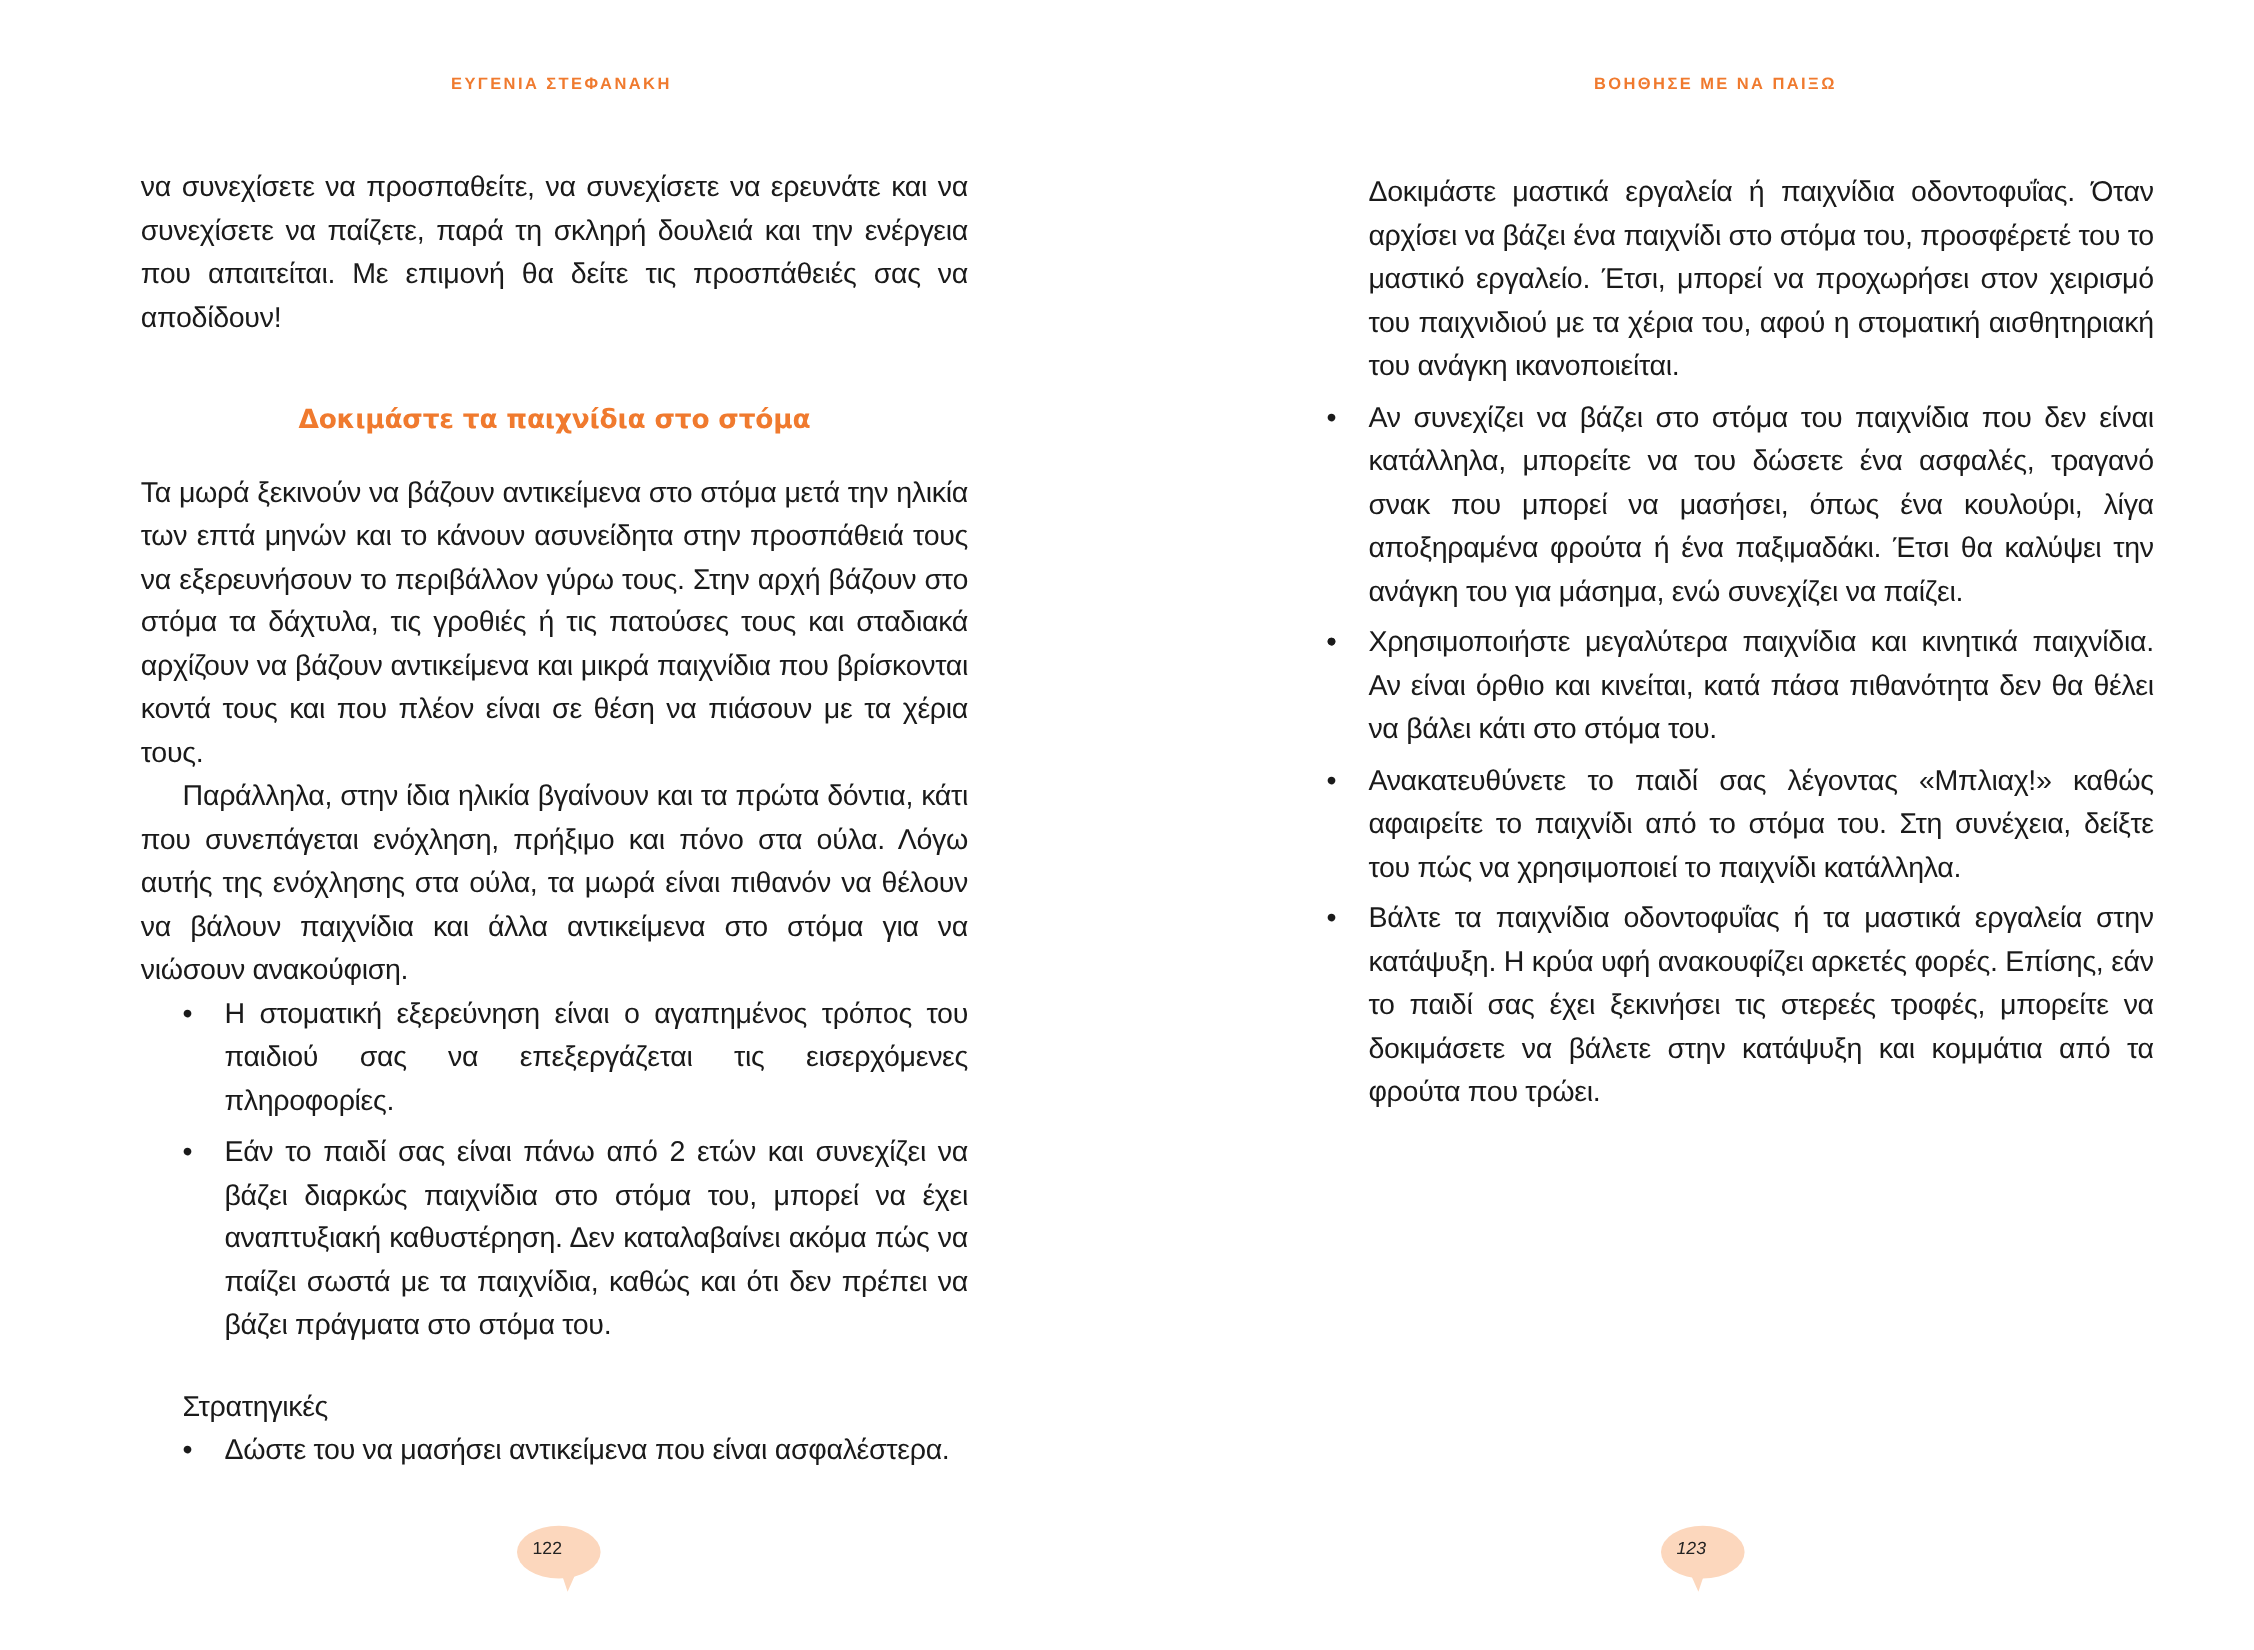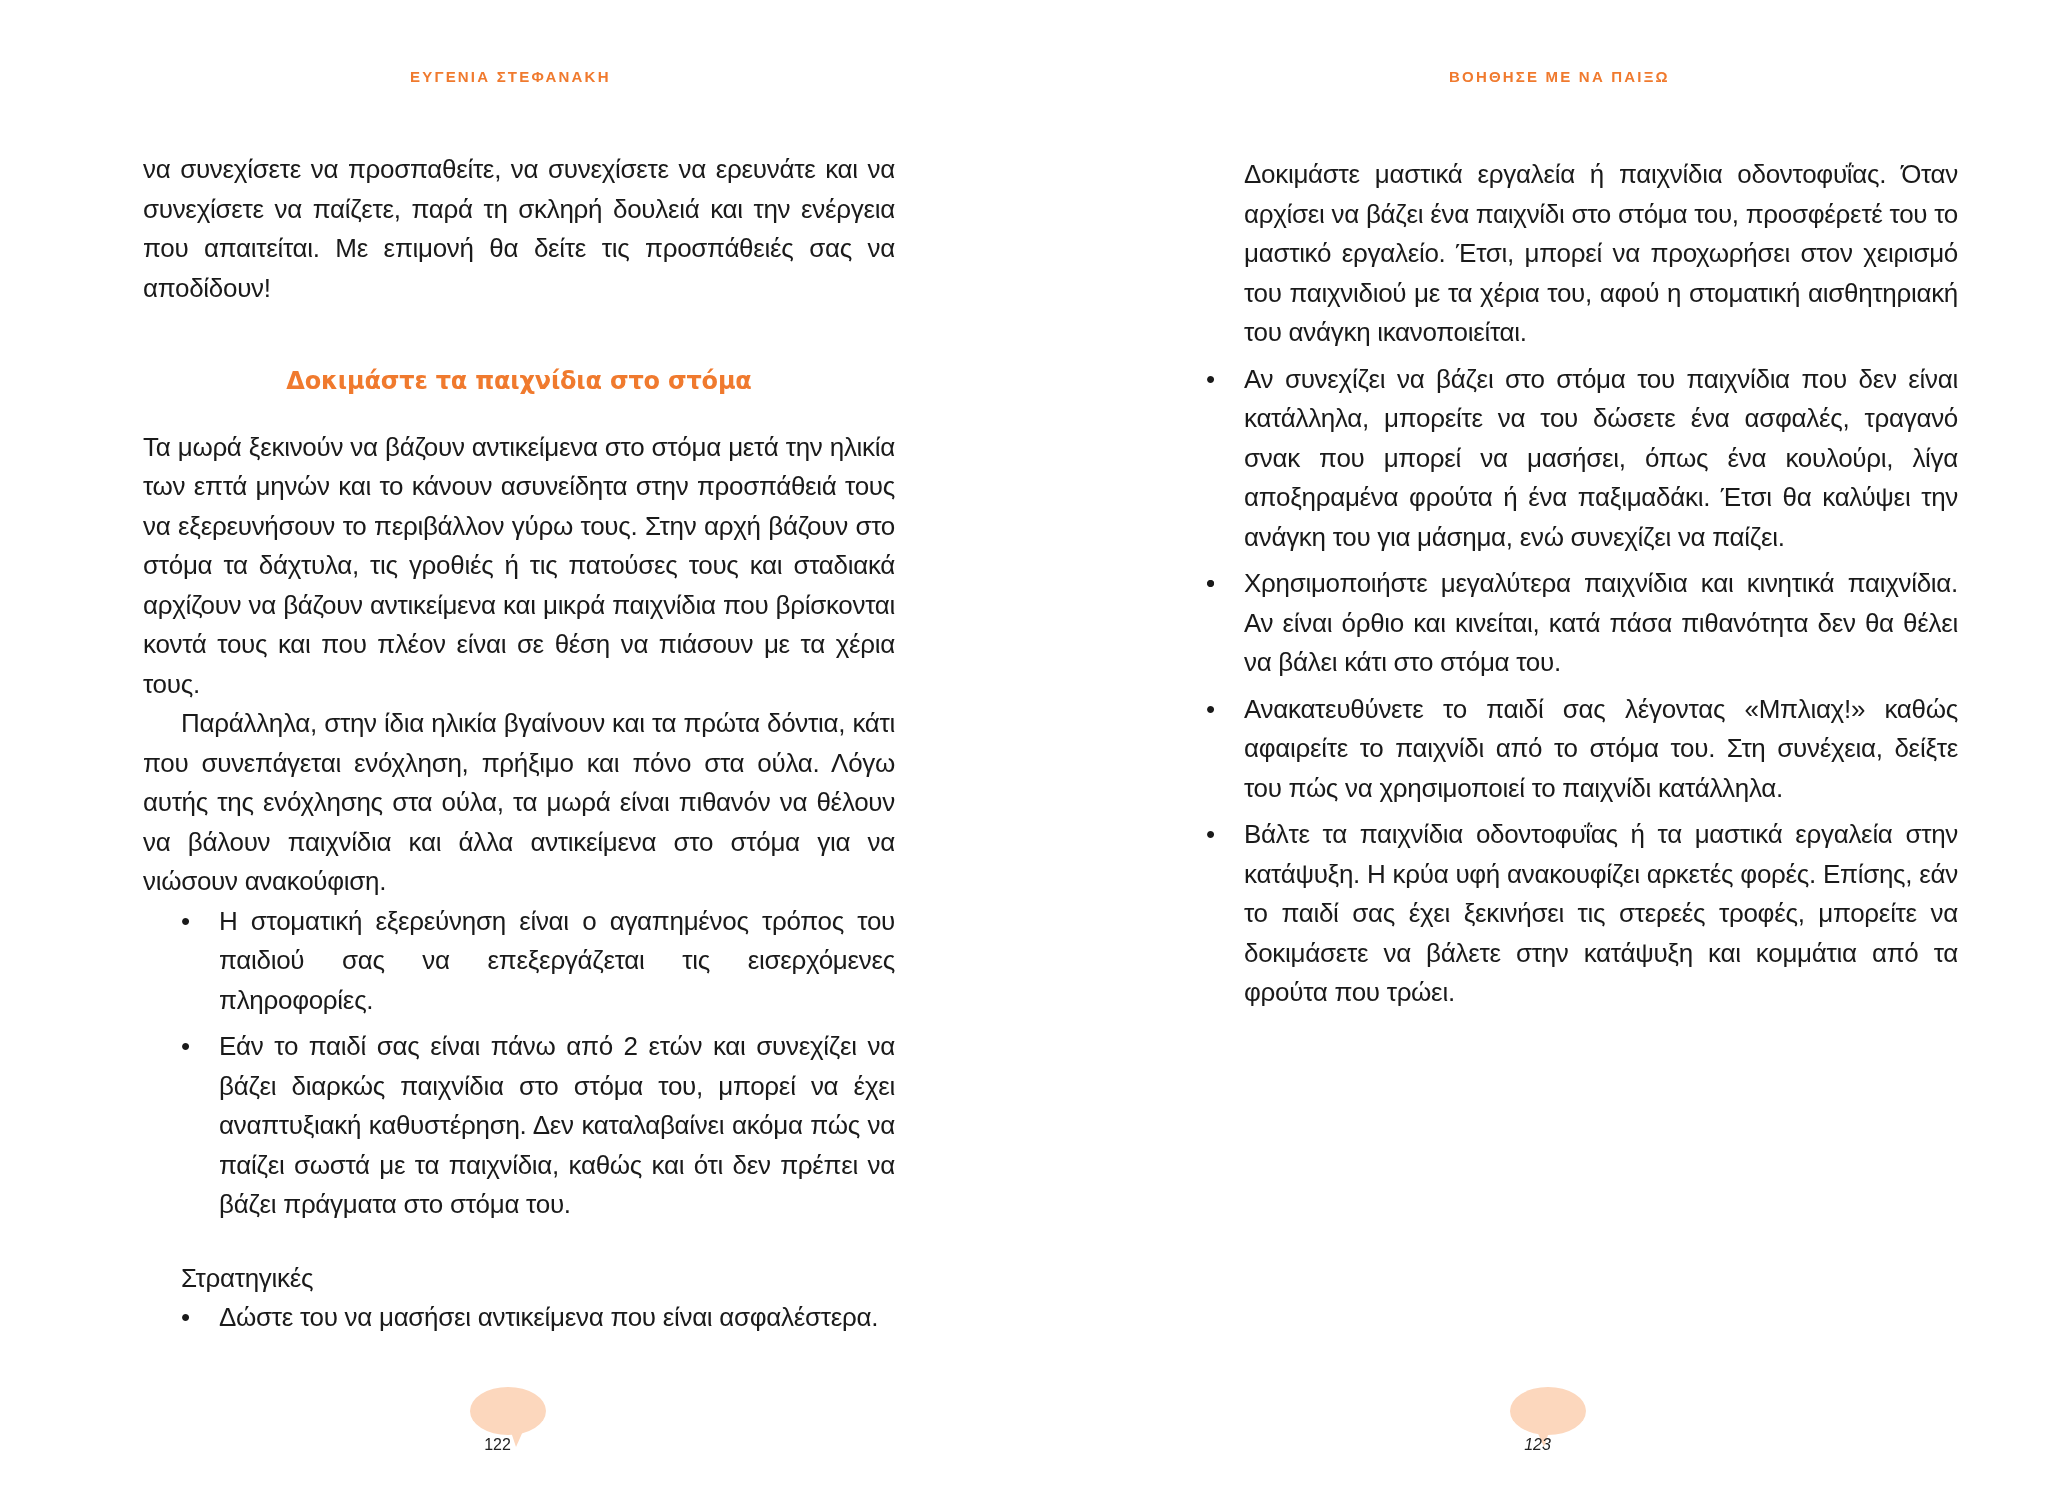--- a/index.html
+++ b/index.html
@@ -7,37 +7,37 @@
          font-family:"Liberation Sans", "DejaVu Sans", sans-serif; color:#1a1a1a; }
   .page { position:absolute; top:0; height:1500px; }
   .page.left { left:0; width:1024px; }
   .page.right { left:1024px; width:1025px; }
   .running-head { position:absolute; top:68px; font-size:15px; font-weight:bold;
                   letter-spacing:2.2px; color:#f07a2e; }
   .left .running-head { left:410px; }
   .right .running-head { left:425px; }
   .text { position:absolute; font-size:26px; line-height:39.5px; text-align:justify;
           font-family:"Liberation Sans Narrow","Liberation Sans", sans-serif; letter-spacing:-0.3px; }
-  .left .text { left:143px; width:752px; }
+  .left .text { left:128px; width:752px; }
   .right .text { left:220px; width:714px; }
   p { margin:0; }
   .indent { text-indent:38px; }
   .section-title { text-align:center; color:#f07a2e; font-weight:bold; font-size:24px;
                    font-family:"DejaVu Sans", sans-serif; margin:54px 0 26px 0; letter-spacing:-0.2px; }
   .subhead { margin:30px 0 0 38px; }
   ul.bullets { list-style:none; margin:0; padding:0; }
   ul.bullets li { position:relative; padding-left:38px; margin-bottom:7px; }
   .left ul.bullets { margin-left:38px; }
   ul.bullets li .dot { position:absolute; left:0; top:0; }
   .right ul.bullets { margin-left:-38px; }
   .bubble { position:absolute; top:1387px; width:76px; height:48px; }
   .bubble .oval { position:absolute; left:0; top:0; width:76px; height:48px; border-radius:50%; background:#fcd7bd; }
   .bubble .tail { position:absolute; top:42px; width:0; height:0;
                   border-left:6px solid transparent; border-right:8px solid transparent; border-top:18px solid #fcd7bd; }
-  .bubble .num { position:absolute; left:0; top:13px; width:55px; text-align:center; font-size:16px; color:#222;margin-top:36px; }
+  .bubble .num { position:absolute; left:0; top:13px; width:55px; text-align:center; font-size:16px; color:#222; }
   .left .bubble { left:470px; }
   .left .bubble .tail { left:40px; }
   .right .bubble { left:486px;font-style:italic; }
   .right .bubble .tail { left:26px; transform:scaleX(-1); }
 </style>
 </head>
 <body>
 
 <div class="page left">
   <div class="running-head">ΕΥΓΕΝΙΑ ΣΤΕΦΑΝΑΚΗ</div>

